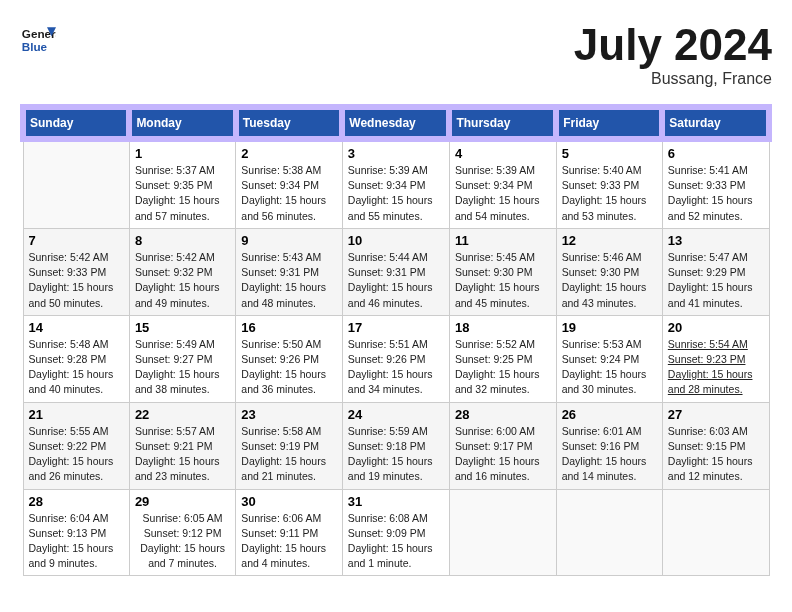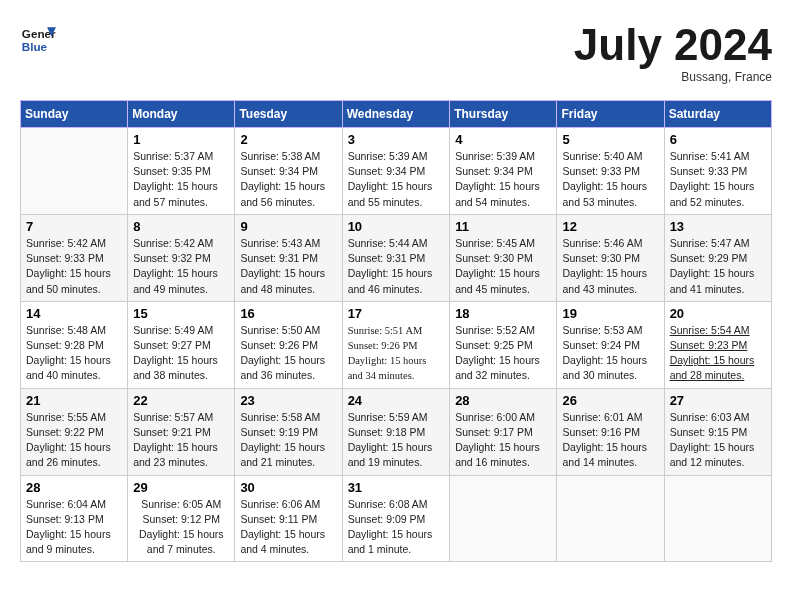--- a/index.html
+++ b/index.html
@@ -27,36 +27,36 @@
     }
     .title-block {
       text-align: right;
     }
     .main-title {
       font-size: 44px;
       font-weight: bold;
       color: #1a1a1a;
     }
     .sub-title {
-      font-size: 12px;
+      font-size: 16px;
       color: #333;
     }
     .calendar {
       width: 100%;
       border-collapse: collapse;
       font-size: 11px;
     }
     .calendar thead tr th {
       background: #2255aa;
       color: #fff;
       padding: 6px 4px;
       text-align: left;
       font-size: 12px;
       font-weight: bold;
-      border: 1px solid #c4b5fd;
+      border: 6px solid #c4b5fd;
     }
     .calendar tbody tr td {
       border: 1px solid #ccc;
       vertical-align: top;
       padding: 4px 5px;
       min-height: 80px;
       width: 108px;
     }
     .day-num {
       font-weight: bold;
@@ -215,21 +215,21 @@
         </td>
         <td>
           <div class="day-num">16</div>
           <div class="day-info" style="white-space: pre-line;">Sunrise: 5:50 AM
 Sunset: 9:26 PM
 Daylight: 15 hours
 and 36 minutes.</div>
         </td>
         <td>
           <div class="day-num">17</div>
-          <div class="day-info" style="white-space: pre-line; font-family: Liberation Serif, serif;">Sunrise: 5:51 AM
+          <div class="day-info" style="white-space: pre-line;">Sunrise: 5:51 AM
 Sunset: 9:26 PM
 Daylight: 15 hours
 and 34 minutes.</div>
         </td>
         <td>
           <div class="day-num">18</div>
           <div class="day-info" style="white-space: pre-line;">Sunrise: 5:52 AM
 Sunset: 9:25 PM
 Daylight: 15 hours
 and 32 minutes.</div>

